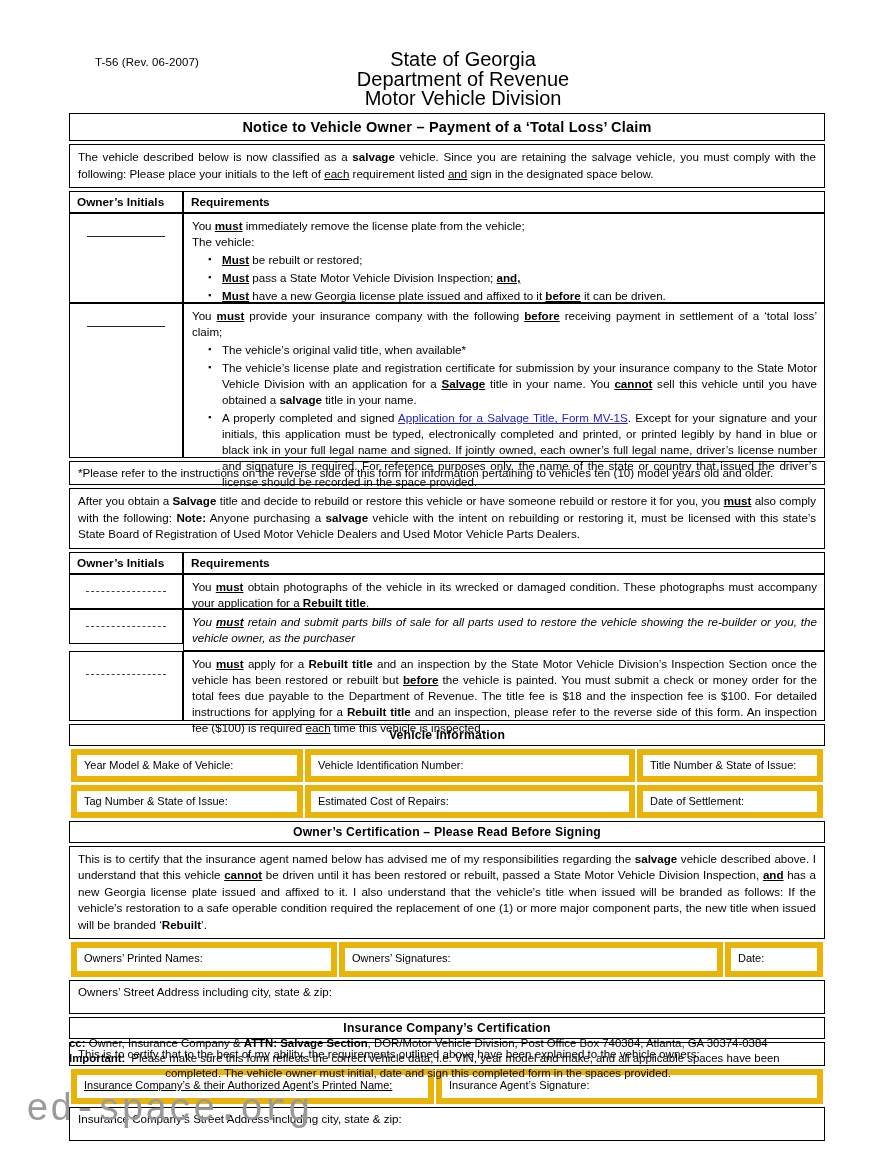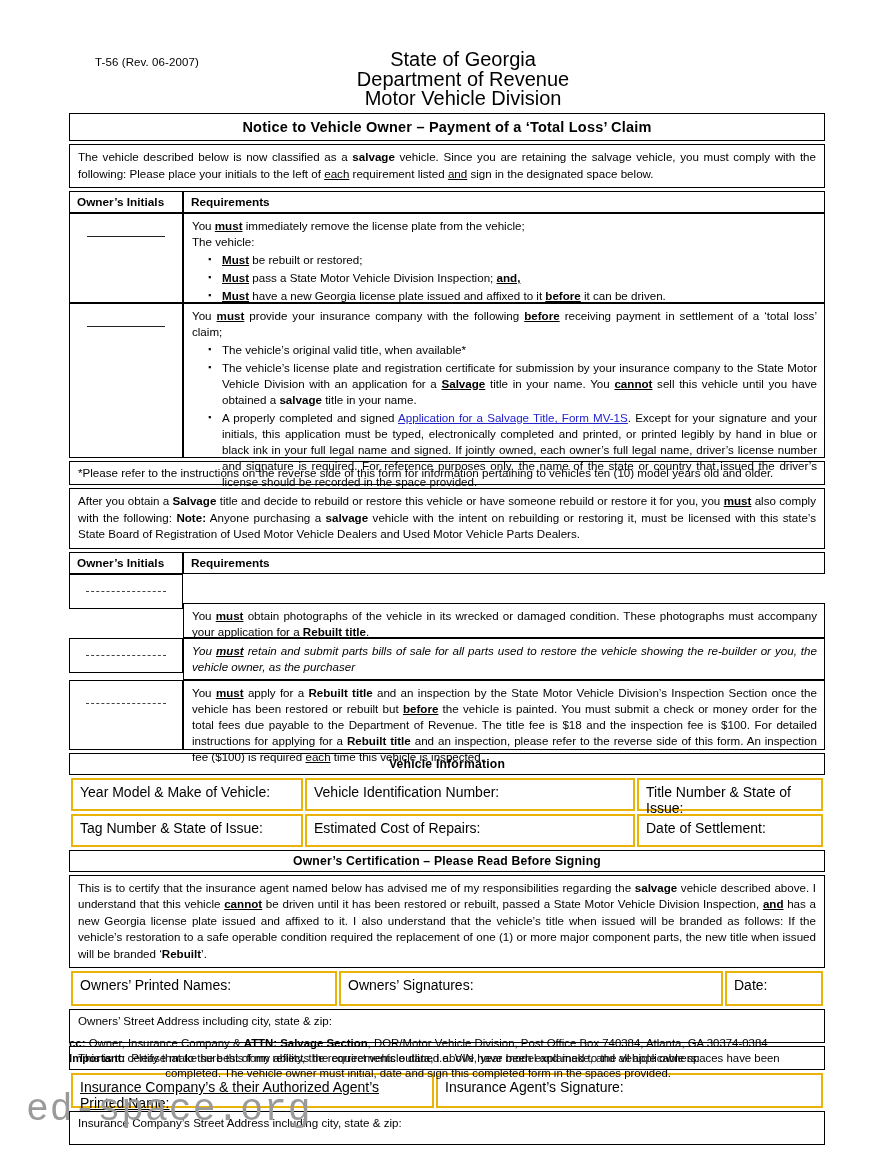--- a/index.html
+++ b/index.html
@@ -159,23 +159,23 @@
 
   
   .ftable {
     width: 100%;
     border-collapse: separate;
     border-spacing: 2px 0;
     margin-bottom: 3px;
   }
   .ftable td { padding: 0; vertical-align: top; }
   .fbox {
-    border: 2px solid #eab308;
+    border: 6px solid #eab308;
     box-sizing: border-box;
-    font-size: 14px;
+    font-size: 11px;
     padding: 4px 6px 4px 7px;
     height: 33px;
   }
   .fbox.tall { height: 35px; }
 
   .cert-band {
     padding: 4px 8px 5px 8px;
     font-size: 11.6px;
     line-height: 16.5px;
     text-align: justify;
@@ -308,21 +308,21 @@
               <div class="cell hdr-req">Requirements</div>
             </td>
       </tr>
       <tr>
         <td class="col-initials">
           <div class="cell" style="height:35px;">
             <div class="initial-line-dashed"></div>
           </div>
         </td>
         <td>
-          <div class="cell req-text" style="height:35px;margin-top:29px;">
+          <div class="cell req-text" style="height:35px;">
             <span>You </span><span class="bu">must</span><span> obtain photographs of the vehicle in its wrecked or damaged condition.  These photographs must accompany your application for a </span><b>Rebuilt title</b><span>.</span>
           </div>
         </td>
       </tr>
       <tr>
         <td class="col-initials">
           <div class="cell" style="height:35px;">
             <div class="initial-line-dashed"></div>
           </div>
         </td>
@@ -399,20 +399,21 @@
               <div class="fbox tall">Date:</div>
             </td>
       </tr>
     </tbody>
       </table>
 
     <div class="band" style="margin-bottom:3px;">
       <div style="font-size:11.6px;padding:4px 7px 4px 8px;height:32px;box-sizing:border-box;">Owners’ Street Address including city, state &amp; zip:</div>
     </div>
 
+    <div class="band sect-title">Insurance Company’s Certification</div>
 
     <div class="band oneline-band">This is to certify that to the best of my ability, the requirements outlined above have been explained to the vehicle owners:</div>
 
     <table class="ftable">
       <tbody>
           <tr>
         <td style="width:363px;text-decoration:underline;">
               <div class="fbox tall">Insurance Company’s &amp; their Authorized Agent’s Printed Name:</div>
             </td>
         <td>

